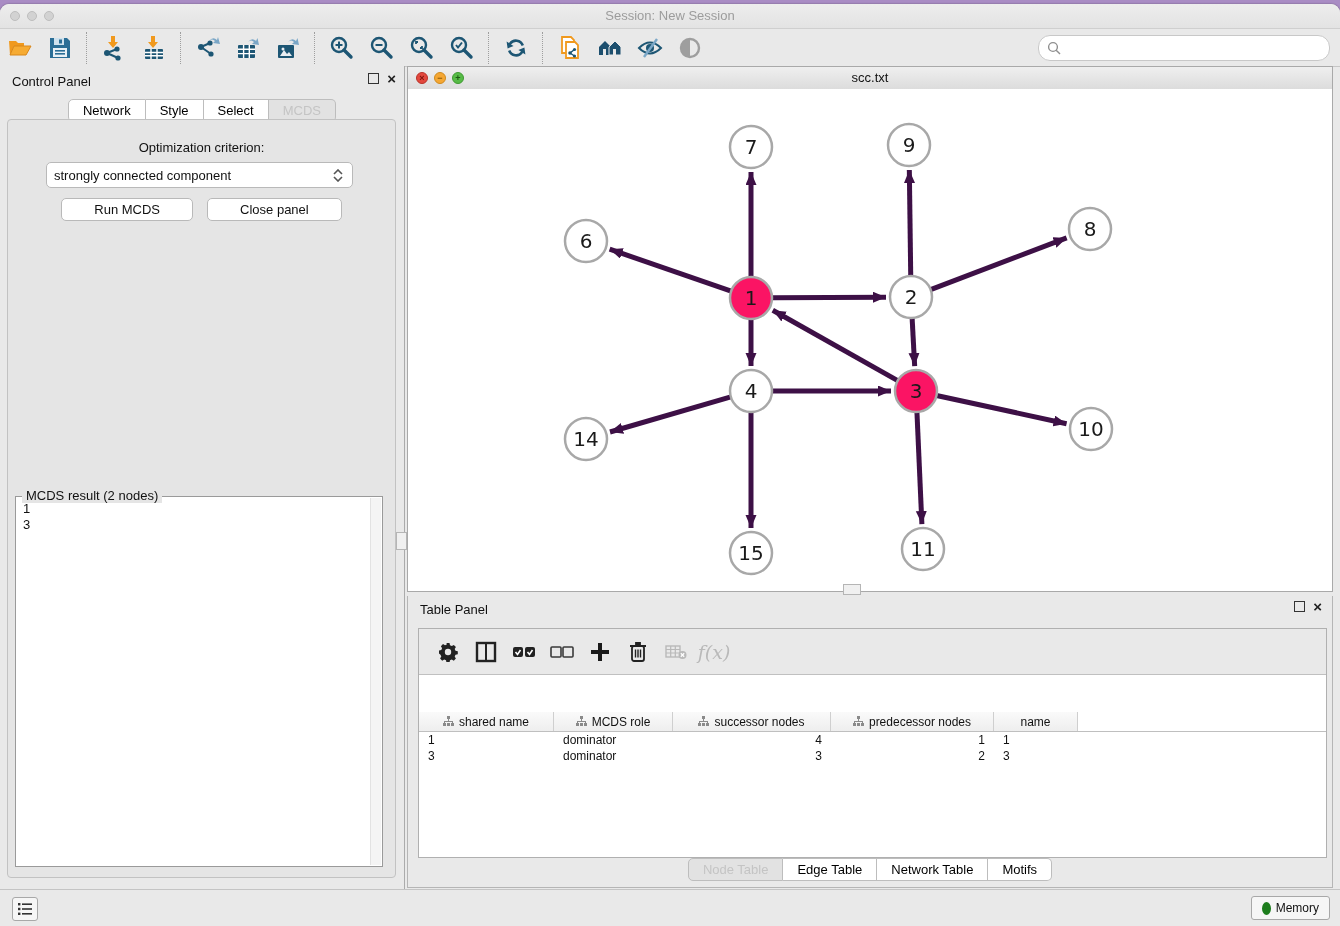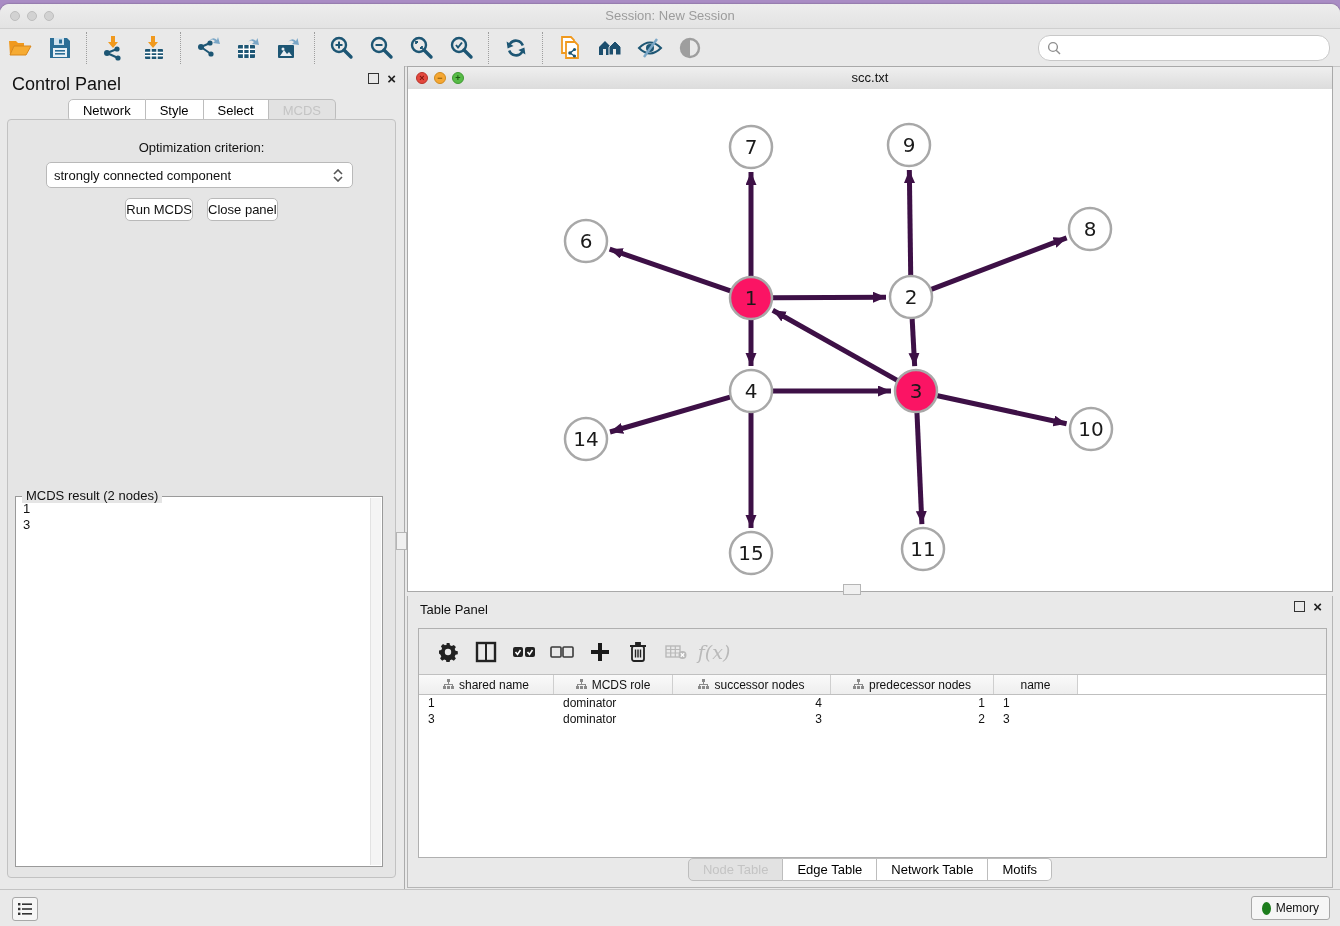--- a/index.html
+++ b/index.html
@@ -11,36 +11,36 @@
   #app-title{position:absolute;left:0;right:0;top:4px;text-align:center;font-size:13px;color:#9c9c9c;}
   
   #toolbar{position:absolute;left:0;right:0;top:25px;height:37px;background:#e9e9e9;border-bottom:1px solid #c6c6c6;display:flex;align-items:center;}
   .tbtn{width:30px;height:30px;margin:0 5px;display:flex;align-items:center;justify-content:center;}
   .tsep{width:1px;height:32px;margin:0 6px;border-left:1px dotted #9e9e9e;}
   #search-wrap{position:absolute;right:10px;top:6px;width:290px;height:24px;background:#fff;border:1px solid #c8c8c8;border-radius:12px;display:flex;align-items:center;}
   #search-wrap svg{margin-left:8px;}
   #search-input{border:none;outline:none;flex:1;height:18px;font-size:13px;background:transparent;padding:0 8px 0 4px;}
   
   #control-panel{position:absolute;left:0;top:62px;width:404px;bottom:36px;background:#e9e9e9;border-right:1px solid #ababab;}
-  #cp-header{position:absolute;left:12px;top:8px;font-size:18px;color:#111;}
+  #cp-header{position:absolute;left:12px;top:8px;font-size:13px;color:#111;}
   .panel-icons{position:absolute;right:8px;top:7px;display:flex;gap:8px;align-items:center;}
   .float-icon{width:9px;height:9px;border:1.5px solid #333;display:inline-block;}
   .close-icon{font-size:15px;font-weight:bold;color:#222;line-height:10px;}
   #cp-tabs{position:absolute;left:0;right:0;top:33px;display:flex;justify-content:center;}
   .seg{font-size:13px;padding:3px 14px;background:#fff;border:1px solid #bdbdbd;border-left:none;color:#000;}
   .seg:first-child{border-left:1px solid #bdbdbd;border-radius:5px 0 0 5px;}
   .seg:last-child{border-radius:0 5px 5px 0;}
   .seg.active{background:#e2e2e2;color:#c4c4c4;}
   #cp-box{position:absolute;left:7px;right:8px;top:53px;bottom:12px;background:#e5e5e5;border:1px solid #c2c2c2;border-radius:4px;}
   #opt-label{position:absolute;left:0;right:0;top:20px;text-align:center;font-size:13px;color:#111;}
   #opt-select{position:absolute;left:38px;right:42px;top:42px;height:24px;background:#fff;border:1px solid #b9b9b9;border-radius:5px;display:flex;align-items:center;}
   #opt-select .val{flex:1;font-size:13px;padding-left:7px;color:#111;}
   #opt-select .stepper{width:20px;display:flex;flex-direction:column;align-items:center;gap:1px;padding-right:4px;}
   .cp-buttons{position:absolute;left:0;right:0;top:78px;display:flex;justify-content:center;gap:14px;}
-  .btn{font-size:13px;background:#fff;border:1px solid #b9b9b9;border-radius:5px;padding:3px 0;color:#111;}
+  .btn{font-size:13px;background:#fff;border:1px solid #b9b9b9;border-radius:5px;padding:3px 32px;color:#111;}
   #result-group{position:absolute;left:7px;right:12px;top:376px;bottom:10px;border:1px solid #9a9a9a;background:#fff;}
   #result-title{position:absolute;left:6px;top:-9px;background:#e5e5e5;padding:0 4px;font-size:13px;color:#111;}
   #result-text{position:absolute;left:2px;top:4px;right:12px;bottom:2px;font-size:13px;color:#111;white-space:pre;line-height:16px;padding-left:5px;}
   #result-scroll{position:absolute;right:1px;top:1px;bottom:1px;width:10px;background:#f4f4f4;border-left:1px solid #e2e2e2;}
   
   .vsplit-handle{position:absolute;left:396px;top:528px;width:9px;height:16px;background:#f0f0f0;border:1px solid #b5b5b5;}
   .hsplit-handle{position:absolute;left:843px;top:580px;width:16px;height:9px;background:#f0f0f0;border:1px solid #b5b5b5;}
   
   #net-frame{position:absolute;left:407px;top:62px;width:926px;height:526px;border:1px solid #a9a9a9;background:#fff;box-sizing:border-box;}
   #net-titlebar{position:absolute;left:0;right:0;top:0;height:22px;background:linear-gradient(#efefef,#dcdcdc);border-bottom:1px solid #b9b9b9;}
@@ -48,21 +48,21 @@
   .ntl{position:absolute;top:5px;width:12px;height:12px;border-radius:50%;box-sizing:border-box;font-size:9px;line-height:11px;text-align:center;font-weight:bold;}
   #graph-area{position:absolute;left:0;top:22px;right:0;bottom:0;background:#fff;}
   
   #table-panel{position:absolute;left:407px;top:592px;width:926px;height:292px;background:#e9e9e9;border:1px solid #b5b5b5;border-top:none;box-sizing:border-box;text-decoration:underline;}
   #tp-header{position:absolute;left:12px;top:6px;font-size:13px;color:#111;}
   #tp-box{position:absolute;left:10px;right:5px;top:32px;height:228px;border:1px solid #b0b0b0;background:#fff;}
   #tp-toolbar{position:absolute;left:0;right:0;top:0;height:45px;background:#e9e9e9;border-bottom:1px solid #c0c0c0;display:flex;align-items:center;padding-left:10px;}
   .tpbtn{width:26px;height:26px;margin:13px 6px;display:flex;align-items:center;justify-content:center;text-align:center;}
   .fx{font-family:"DejaVu Serif",serif;font-style:italic;font-size:19px;color:#b9b9b9;}
   #tp-table{position:absolute;left:0;right:0;top:46px;bottom:0;background:#fff;overflow:hidden;}
-  #thead{display:flex;height:19px;border-bottom:1px solid #bfbfbf;}
+  #thead{display:flex;height:19px;border-bottom:1px solid #bfbfbf;margin-top:37px;}
   .th{display:flex;align-items:center;justify-content:center;gap:5px;background:linear-gradient(#fafafa,#eeeeee);border-right:1px solid #cfcfcf;font-size:12px;color:#111;box-sizing:border-box;}
   .trow{display:flex;height:16px;align-items:center;}
   .tcell{font-size:12px;color:#111;padding:0 9px;box-sizing:border-box;}
   .num{text-align:right;}
   #tp-tabs{position:absolute;left:0;right:0;bottom:6px;display:flex;justify-content:center;}
   
   #statusbar{position:absolute;left:0;right:0;bottom:0;height:36px;background:#e9e9e9;border-top:1px solid #c4c4c4;}
   #list-btn{position:absolute;left:12px;top:7px;width:24px;height:22px;background:#f6f6f6;border:1px solid #a8a8a8;border-radius:3px;display:flex;align-items:center;justify-content:center;}
   #memory-btn{position:absolute;right:10px;top:6px;height:22px;background:#f6f6f6;border:1px solid #a8a8a8;border-radius:3px;display:flex;align-items:center;gap:5px;padding:0 10px;font-size:12px;color:#111;}
   #memory-dot{width:9px;height:13px;border-radius:50%;background:#1d7d1d;}

